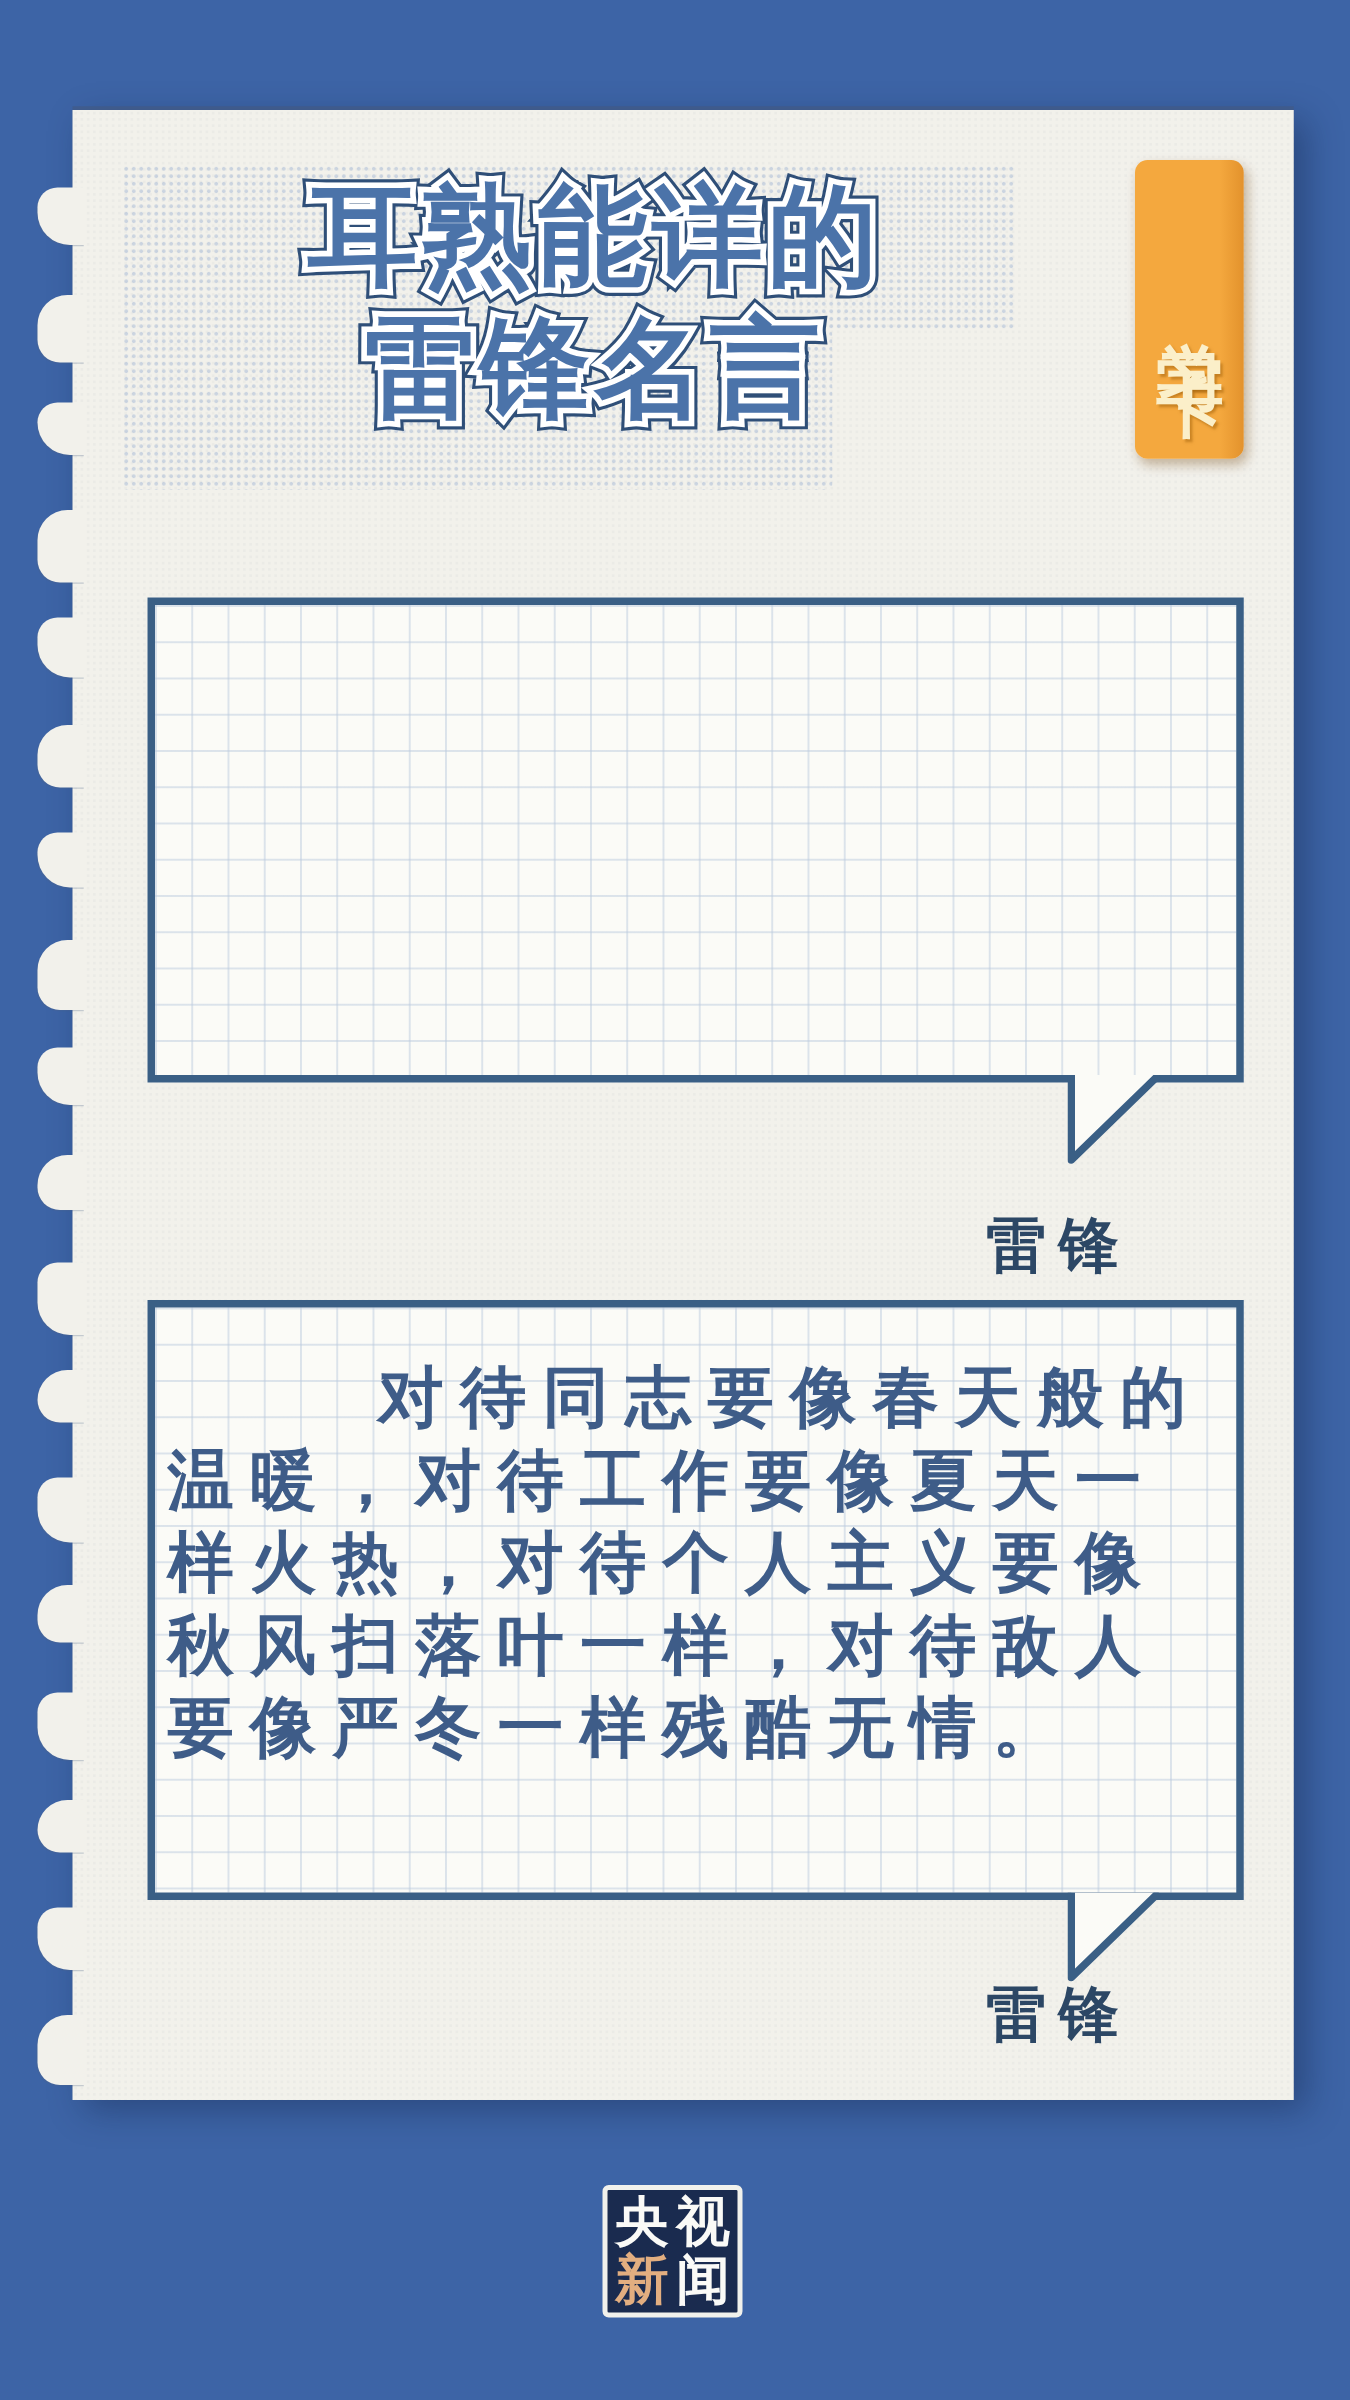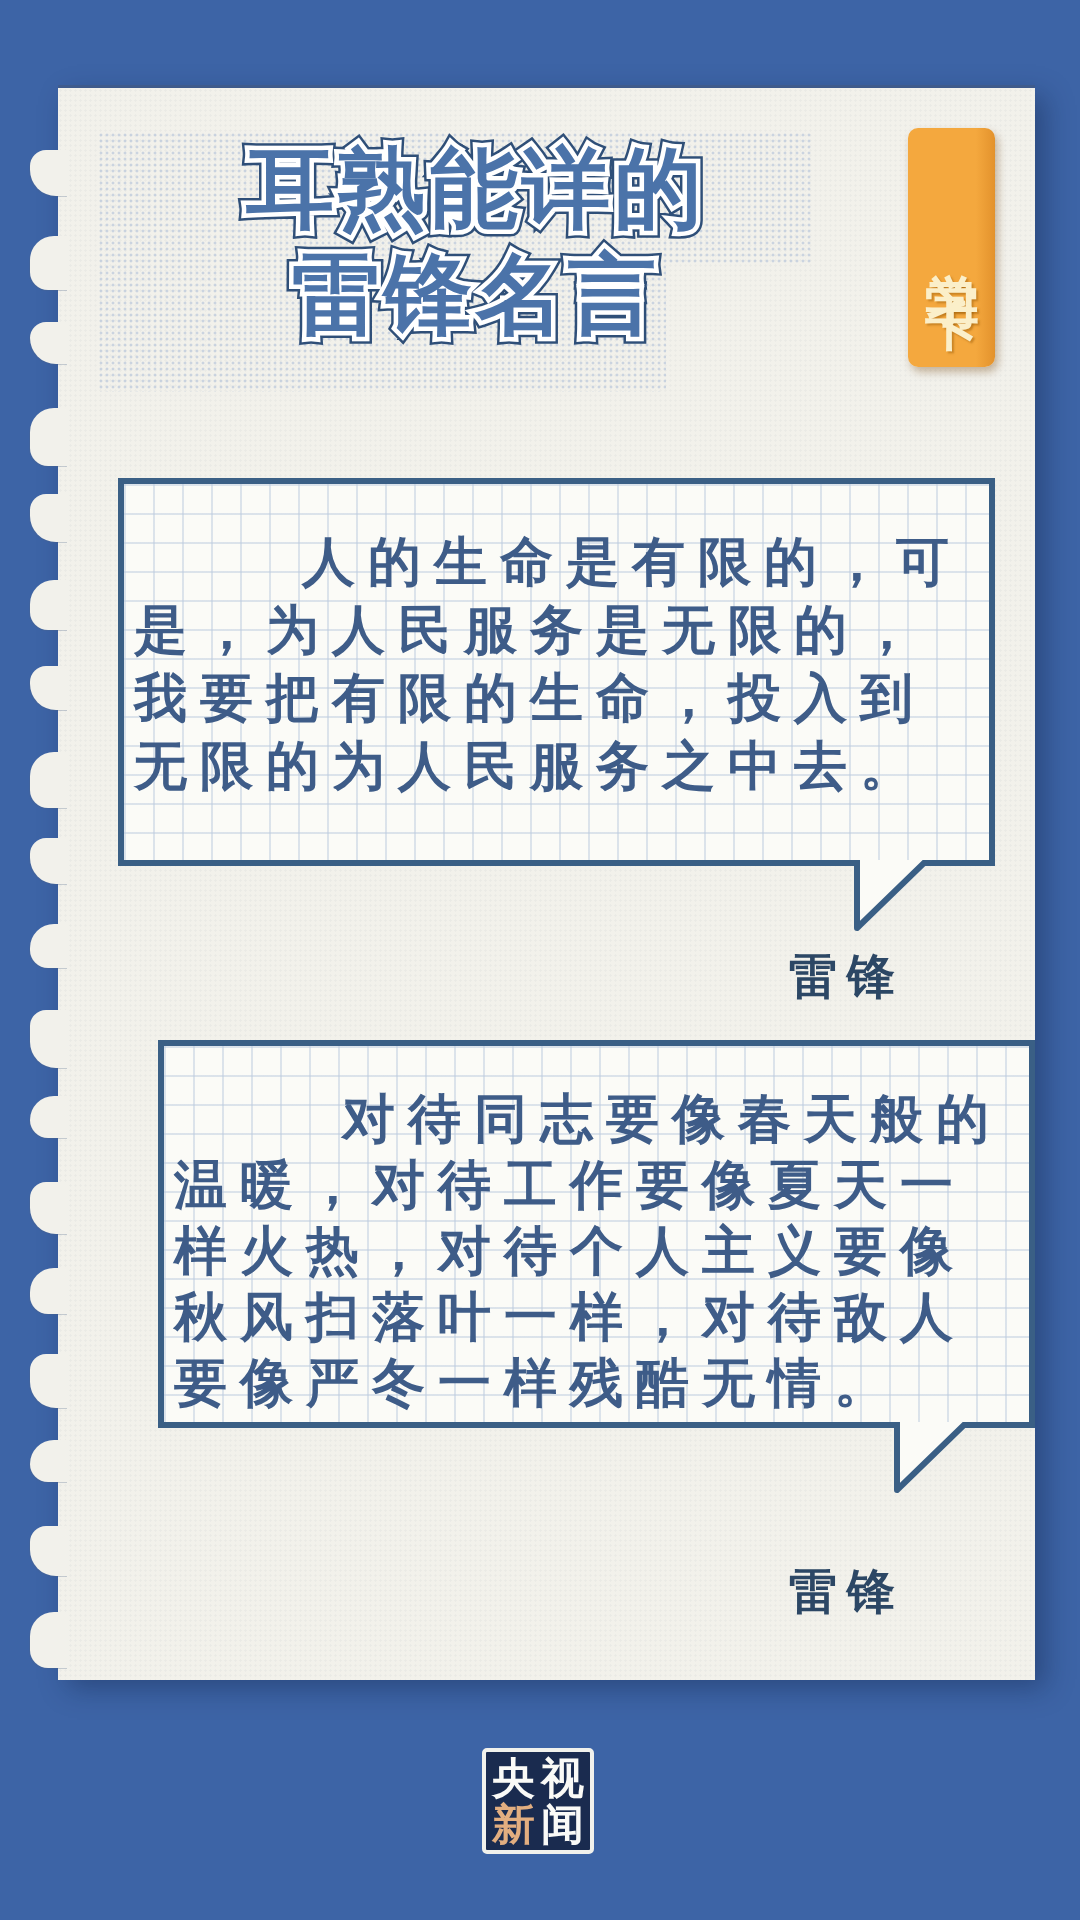--- a/index.html
+++ b/index.html
@@ -53,32 +53,33 @@
   
   .quote-box {
     position:absolute; left:60px; width:877px; box-sizing:border-box;
     border:6px solid #3A5F85; background-color:#FBFBF7;
     background-image:
       linear-gradient(to right,  rgba(188,203,222,.5) 1.5px, transparent 1.5px),
       linear-gradient(to bottom, rgba(188,203,222,.5) 1.5px, transparent 1.5px);
     background-size:29px 29px;
   }
   .qb1 { top:390px; height:388px; }
-  .qb2 { top:952px; height:388px;margin-left:40px; }
+  .qb2 { top:952px; height:480px; }
   .quote-text {
     margin:0; white-space:pre; font-family:"Liberation Serif", serif; font-weight:600;
     color:#3E5C88; font-size:53px; letter-spacing:13px; text-indent:168px;
   }
   .qb1 .quote-text { padding:44px 0 0 10px; line-height:68px; }
   .qb2 .quote-text { padding:40px 0 0 10px; line-height:66px; }
   .tail { position:absolute; right:59px; bottom:-74px; width:76px; height:74px; }
   .author {
     position:absolute; left:547px; width:300px; text-align:right;
     font-size:48px; font-weight:bold; letter-spacing:10px; color:#2C4765;
     font-family:"Liberation Serif", serif;
+    margin-top:20px;
   }
   .a1 { top:857px; }
   .a2 { top:1472px; }
   
   .logo {
     position:absolute; left:482px; top:1748px; width:112px; height:106px;
     box-sizing:border-box; background:#1A2B4F; border:4px solid #F1F1EC; border-radius:5px;
     display:grid; grid-template-columns:1fr 1fr; align-items:center; justify-items:center;
     padding:3px; font-family:"DejaVu Sans", sans-serif;
   }
@@ -127,24 +128,20 @@
         <span class="t-layer t-mid">雷锋名言</span>
         <span class="t-layer t-front">雷锋名言</span>
       </div>
     </div>
 
     <div class="study-tab">
       <span class="tab-label">学习卡</span>
     </div>
 
     <div class="quote-box qb1">
-      <p class="quote-text">人的生命是有限的，可
-是，为人民服务是无限的，
-我要把有限的生命，投入到
-无限的为人民服务之中去。</p>
       <svg class="tail" viewBox="0 0 76 74">
         <polygon points="3,0 73,0 3,68" fill="#FBFBF7"></polygon>
         <path d="M3,0 L3,68 L73,0" fill="none" stroke="#3A5F85" stroke-width="6" stroke-linejoin="round"></path>
       </svg>
     </div>
     <div class="author a1">雷锋</div>
 
     <div class="quote-box qb2">
       <p class="quote-text">对待同志要像春天般的
 温暖，对待工作要像夏天一

